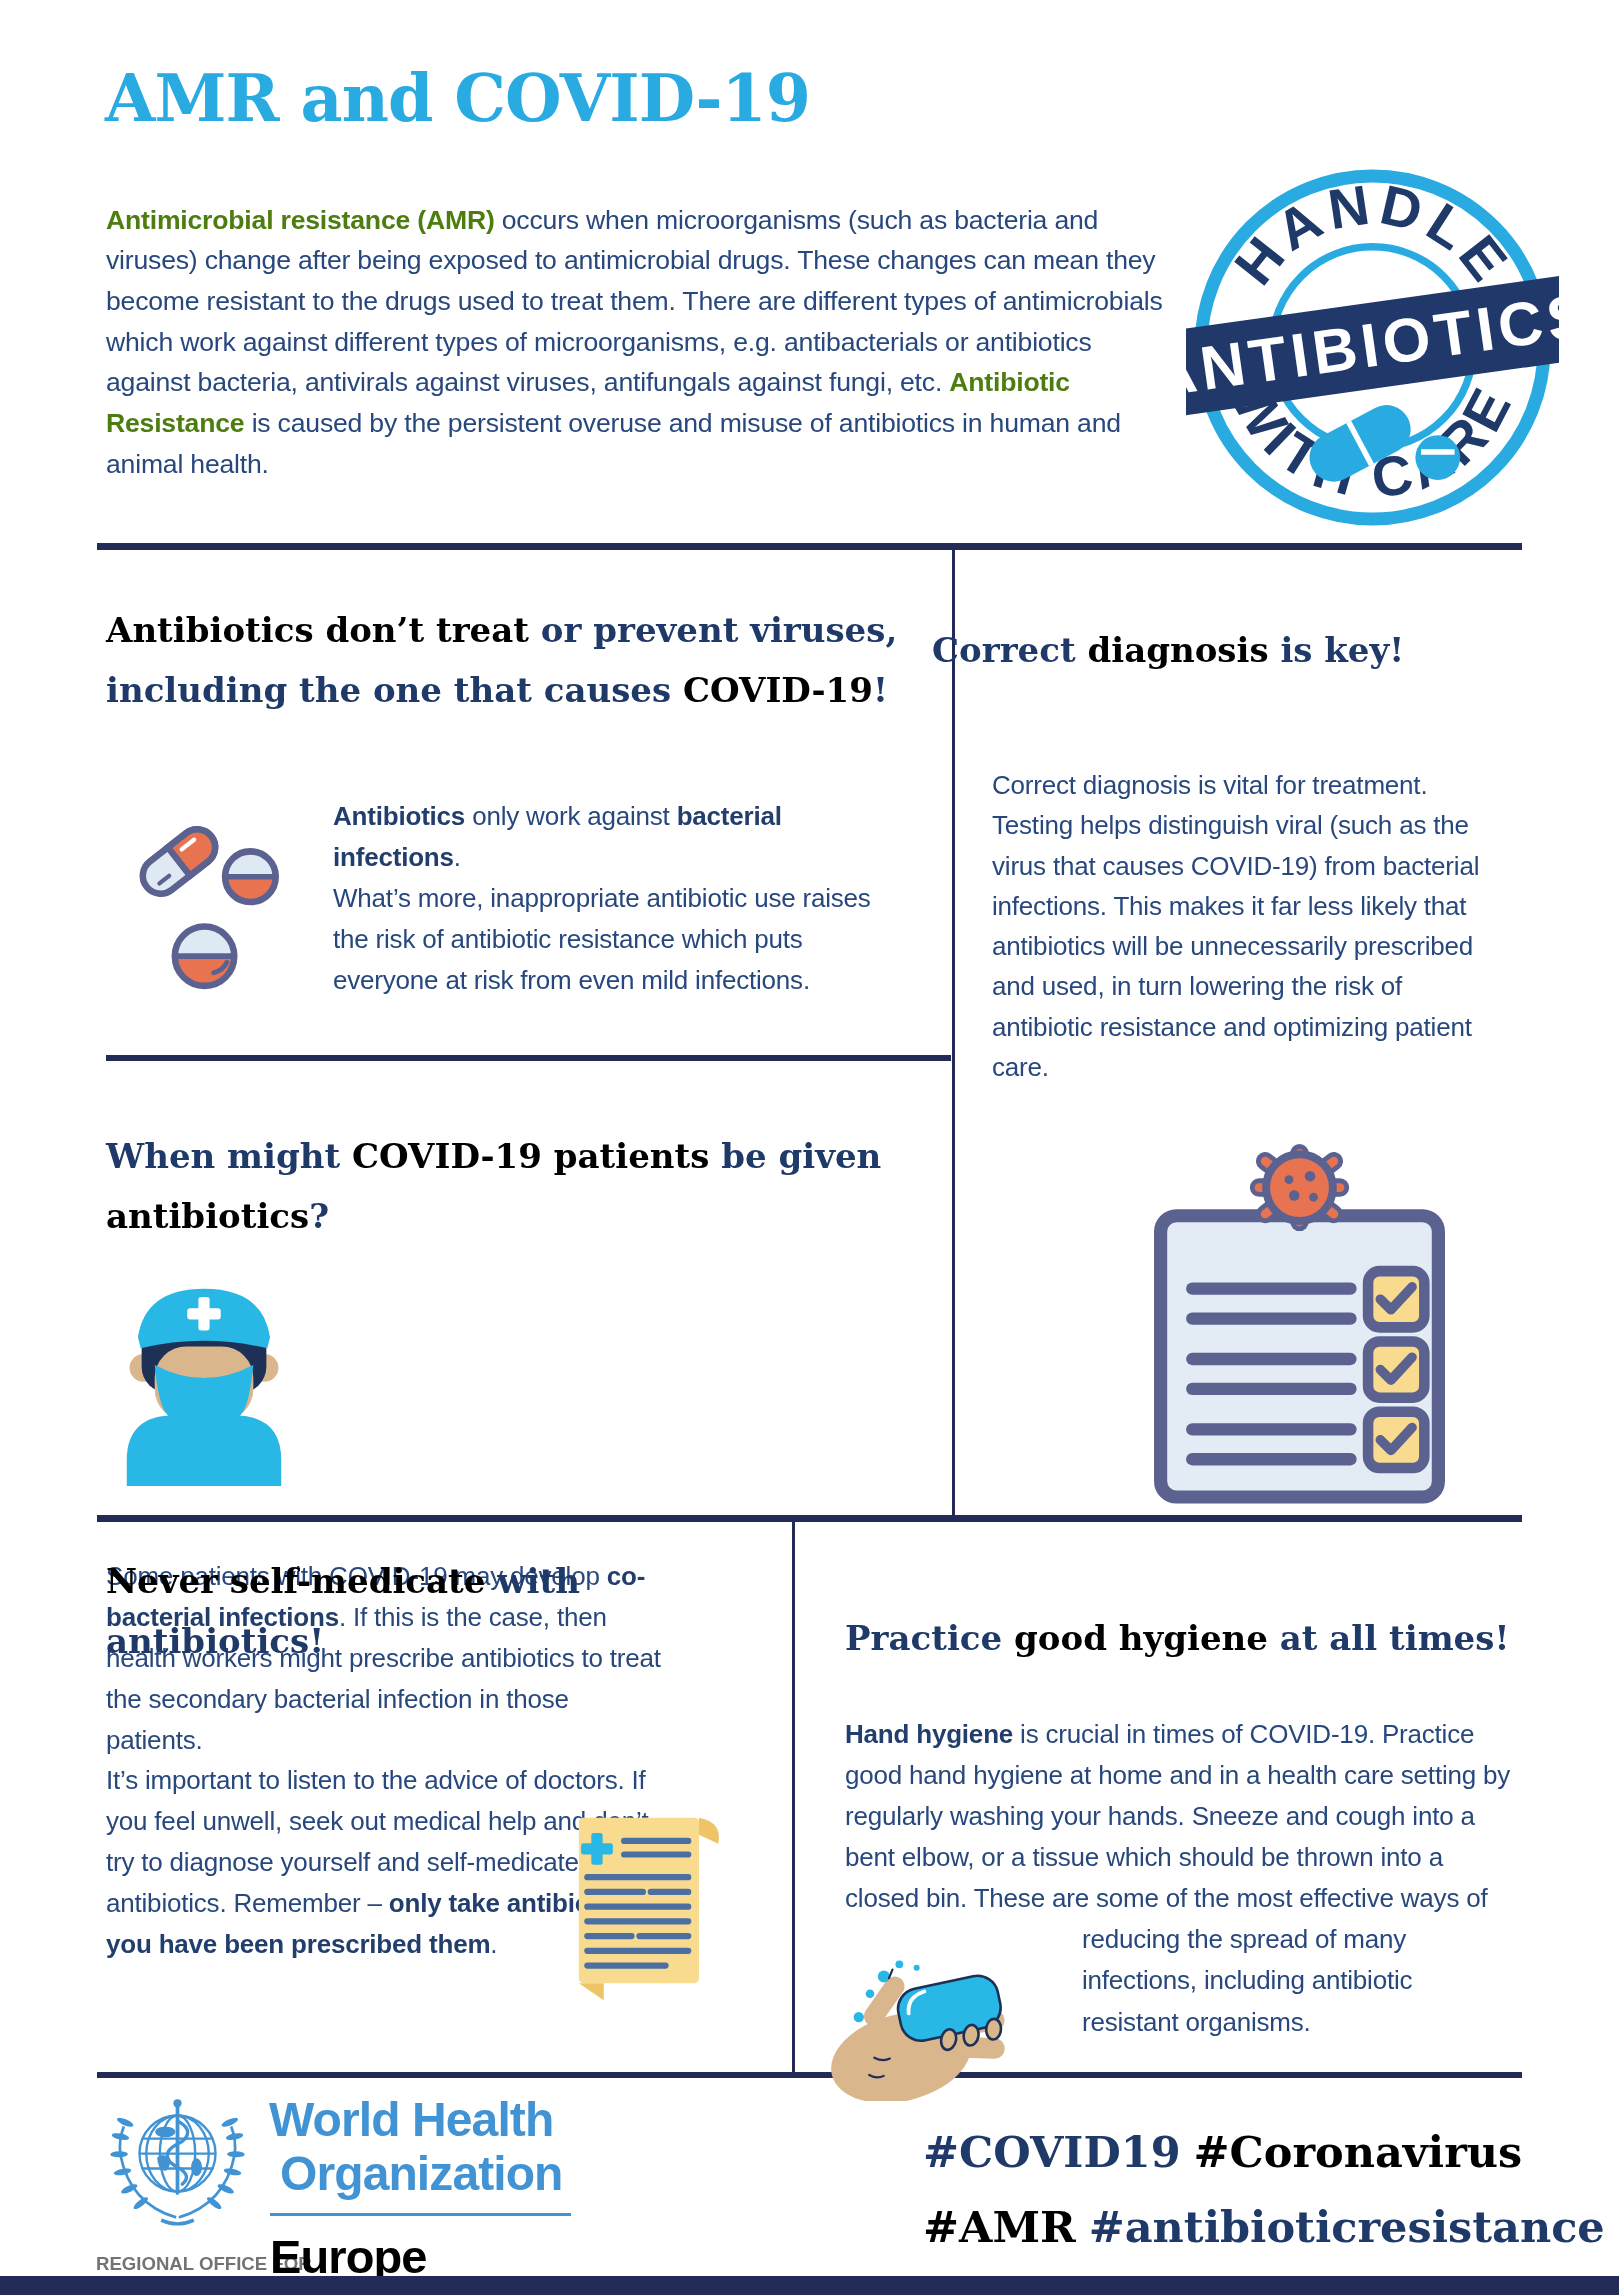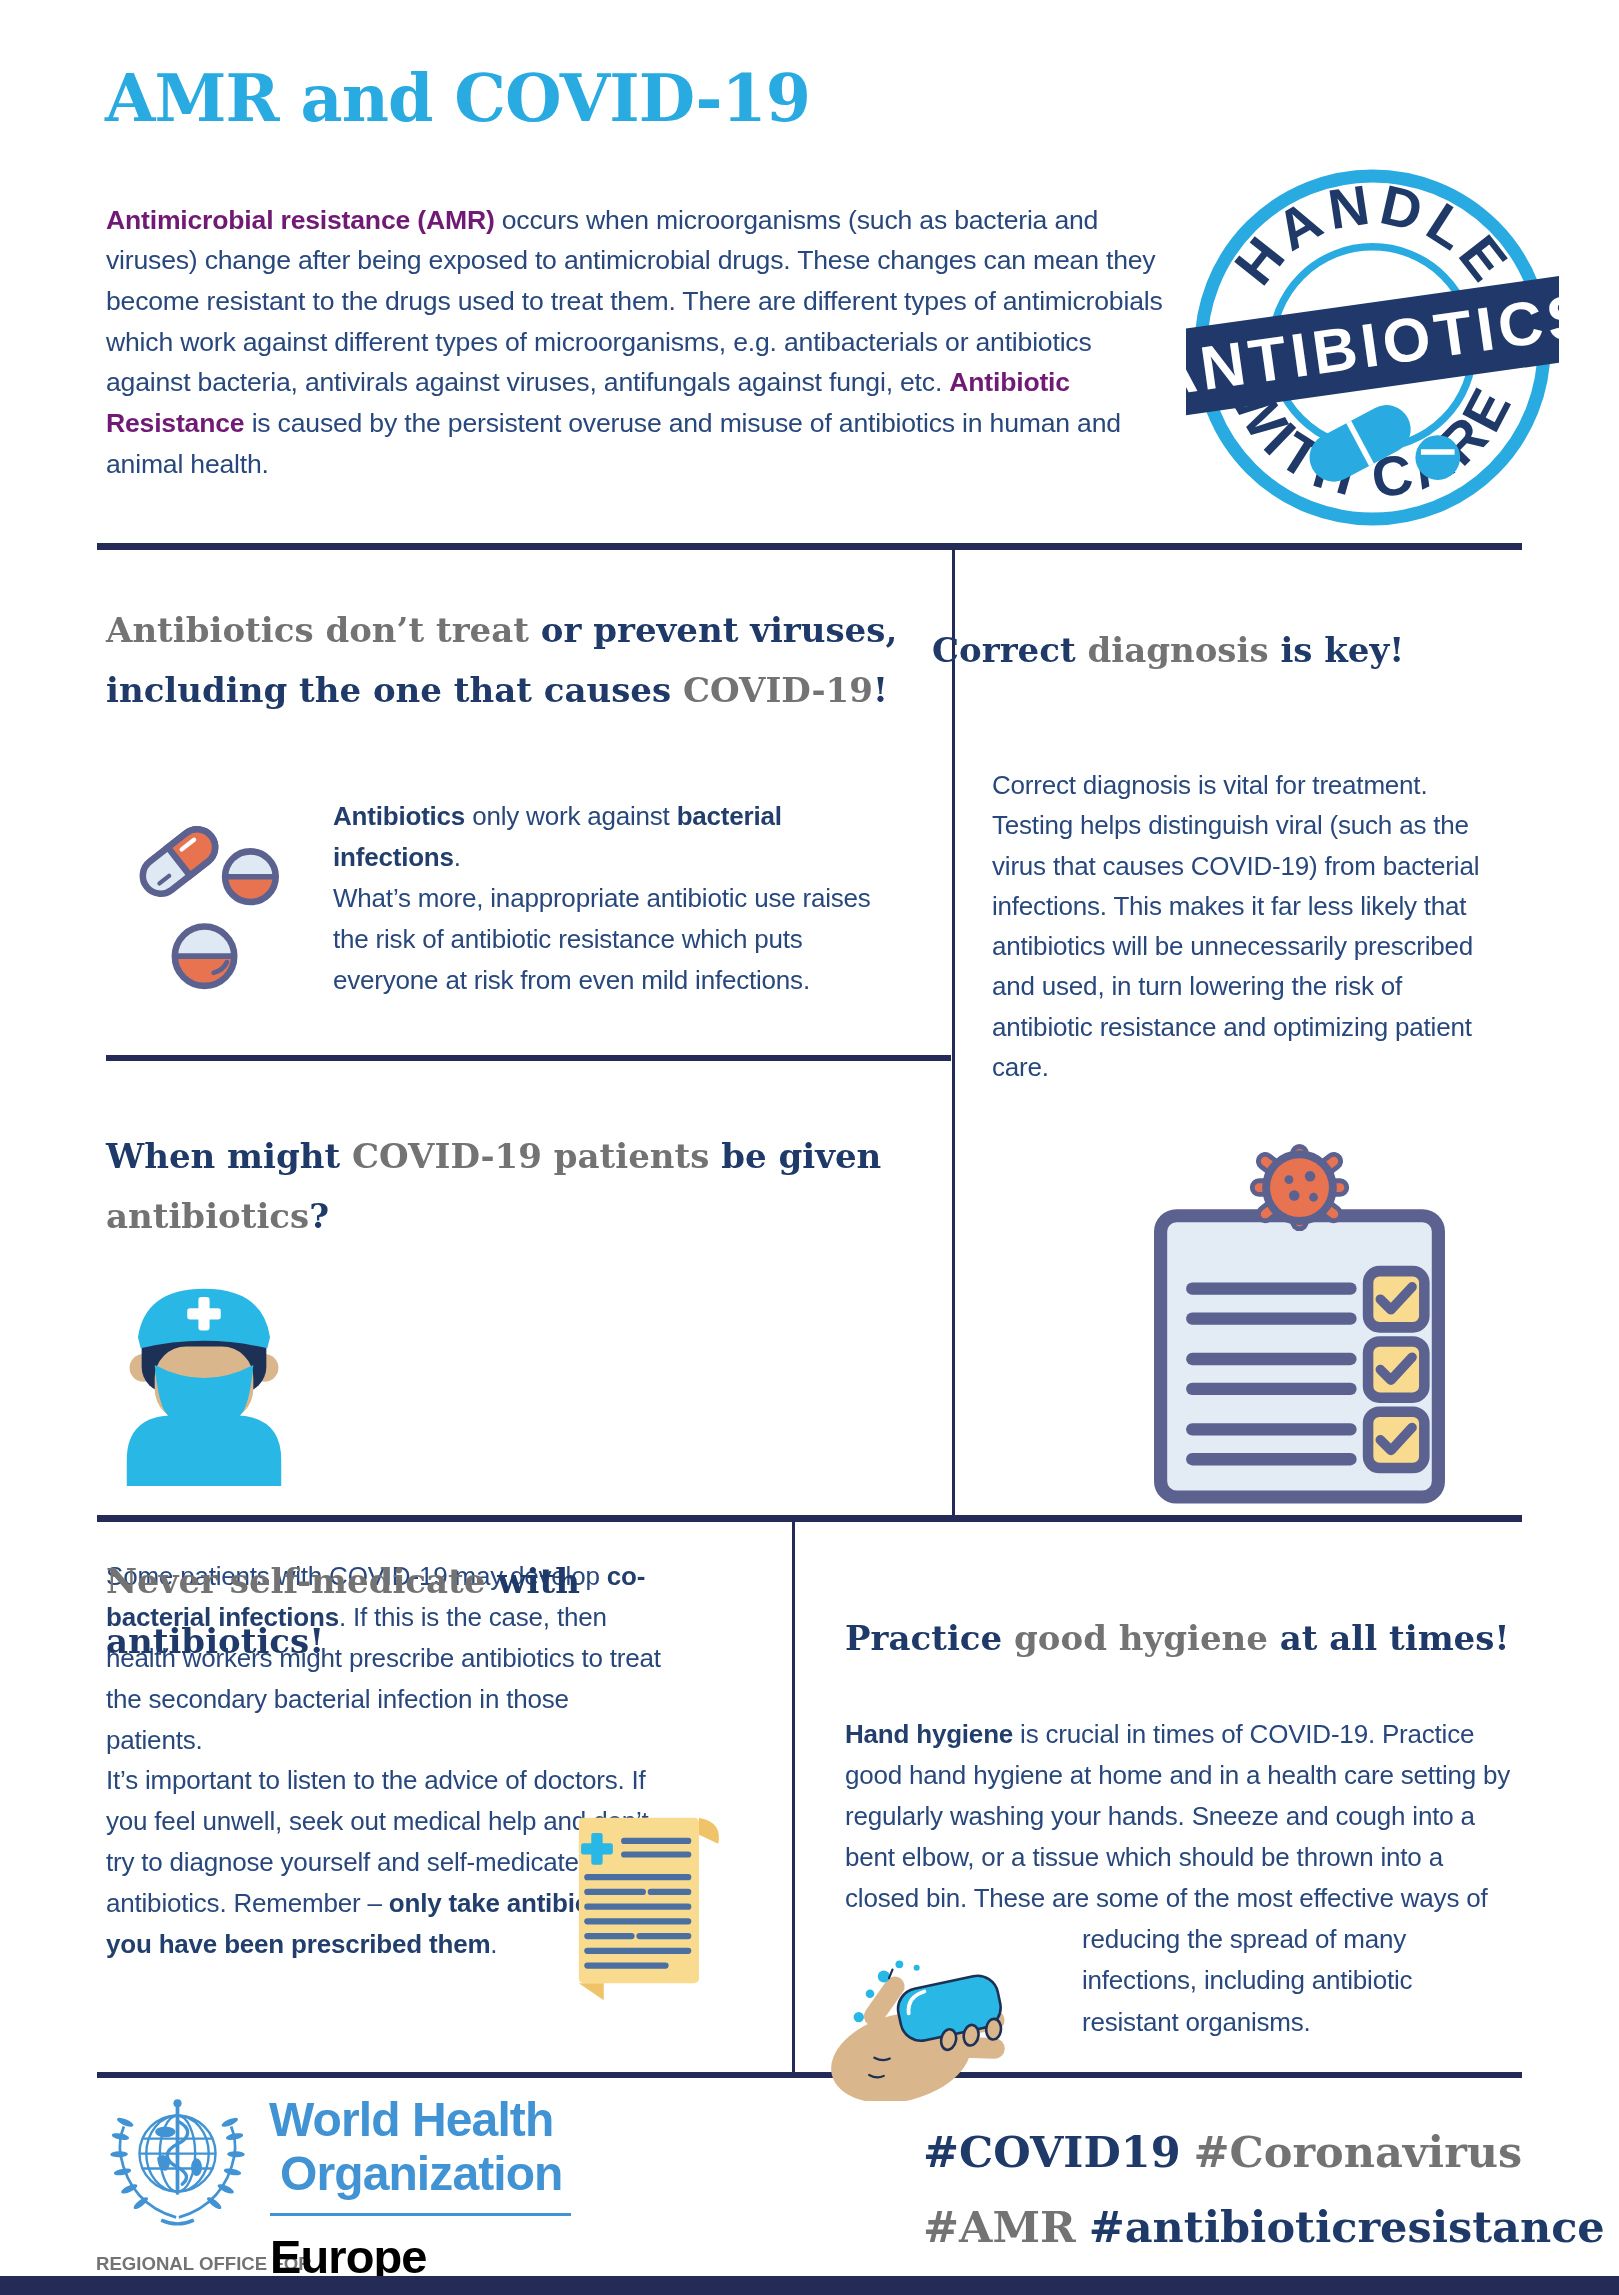--- a/index.html
+++ b/index.html
@@ -10,38 +10,38 @@
 
   .title {
     position:absolute; left:105px; top:60px;
     font-family:"DejaVu Serif","Liberation Serif",serif; font-weight:bold;
     font-size:65px; color:#29ABE2; letter-spacing:-0.9px;
   }
   .intro {
     position:absolute; left:106px; top:173px; width:1067px;
     font-size:26.6px; line-height:1.53; letter-spacing:-0.2px; color:#27477D;
   }
-  .intro b { color:#701a75;text-align:center; }
+  .intro b { color:#4d7c0f;text-align:center; }
 
   .badge { position:absolute; left:1186px; top:161px; width:373px; height:373px; }
 
   .hr, .vr { position:absolute; background:#252B57; }
   #hr1 { left:97px;  top:543px; width:1425px; height:6.5px; }
   #vr1 { left:952px; top:550px; width:3.3px;    height:965px; }
   #hr2 { left:106px;  top:1055px; width:845px; height:5.6px; }
   #hr3 { left:97px;  top:1515px; width:1425px; height:6.5px; }
   #vr2 { left:792px; top:1521px; width:3.3px;    height:551px; }
   #hr4 { left:97px;  top:2072px; width:1425px; height:5.6px; }
   .bottom-bar { position:absolute; left:0; top:2276px; width:1619px; height:19px; background:#252B57; }
 
   .h-serif {
     position:absolute; font-family:"DejaVu Serif","Liberation Serif",serif; font-weight:bold;
     font-size:34px; line-height:1.75; color:#1F3A68;
   }
-  .accent { color:#737373; }
+  .accent { color:#000000; }
 
   .body-text { font-size:26px; line-height:1.58; letter-spacing:-0.2px; color:#27477D; }
   .body-text b { color:#223E6D; }
 
   #s1-heading { left:106px; top:601px; width:845px; }
   #s1-row { position:absolute; left:106px; top:764px; width:845px; display:flex; gap:43px; }
   #s1-row .icon-box { flex:0 0 auto; margin-top:21px; }
   #s1-row .body-text { flex:1; max-width:555px; padding-top:5.6px; }
 
   #s2-heading { left:106px; top:1127px; width:845px; }

